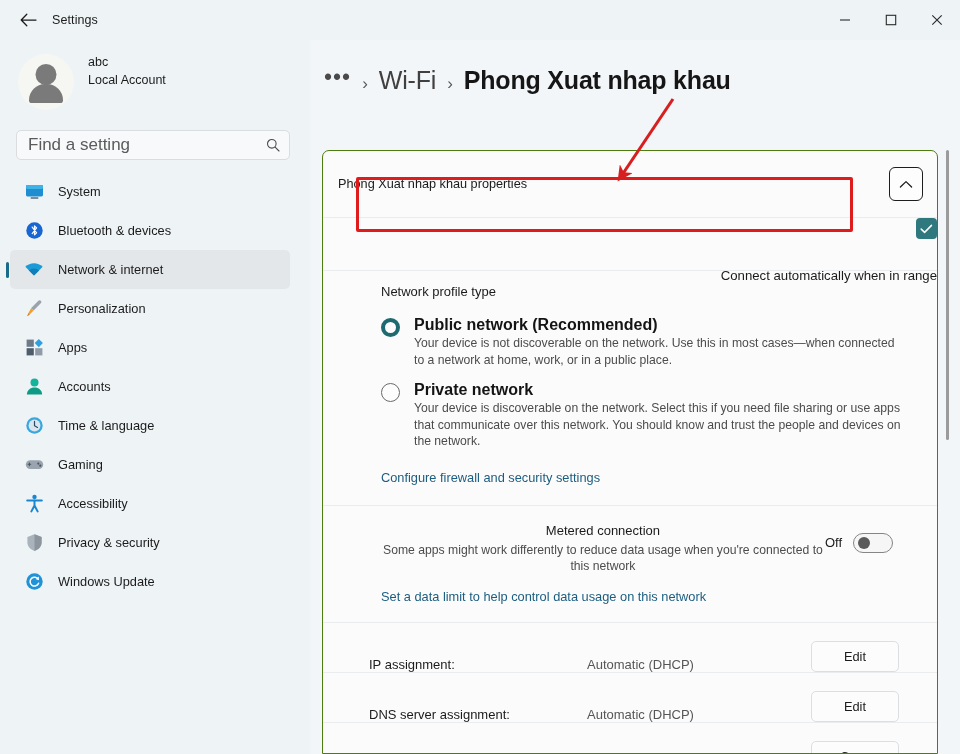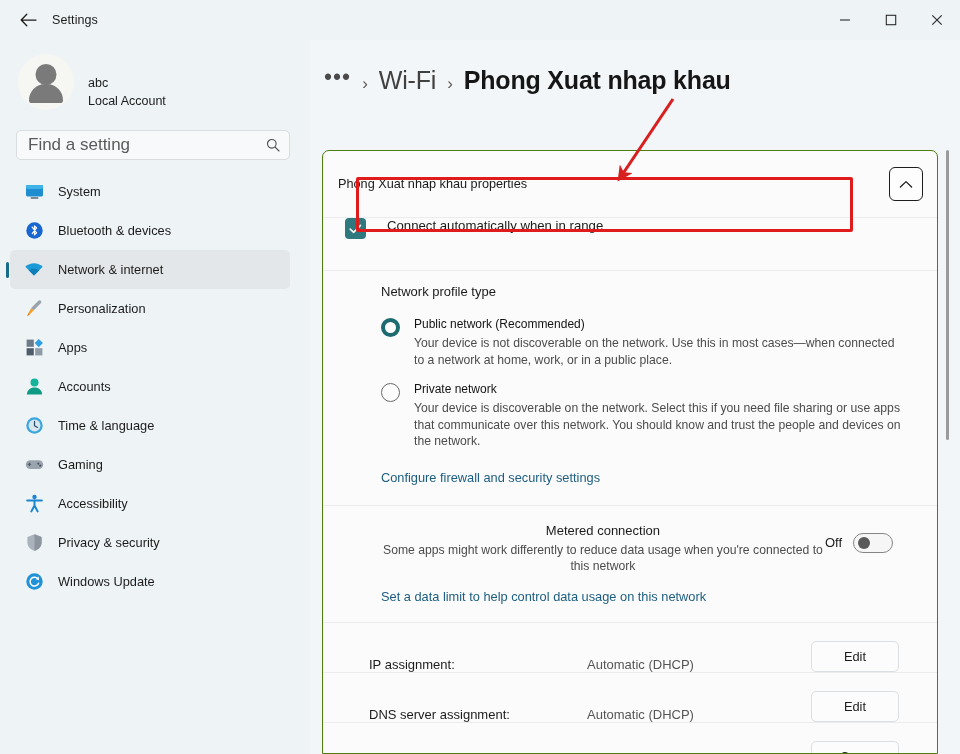--- a/index.html
+++ b/index.html
@@ -56,21 +56,21 @@
   .sidebar {
     width: 310px;
     flex: 0 0 310px;
     background: #eef3f6;
     padding: 0;
     position: relative;
     overflow: hidden;
   }
   .profile {
     display: flex;
-    align-items: flex-end;
+    align-items: flex-start;
     padding: 14px 0 14px 18px;
     gap: 14px;
   }
   .avatar {
     width: 56px; height: 56px; border-radius: 50%;
     background: #f6f7f3;
     display: flex; align-items: flex-end; justify-content: center;
     overflow: hidden;
     position: relative;
     flex: 0 0 56px;
@@ -183,24 +183,25 @@
     border: 1px solid #1d1d1d;
     border-radius: 6px;
     background: #fdfdfd;
     display: flex; align-items: center; justify-content: center;
     cursor: pointer;
   }
   .divider { height: 1px; background: #ebeced; }
 
   .chk-row {
     display: flex;
-    align-items: flex-start;
-    gap: 21px;
+    align-items: flex-end;
+    gap: 29px;
     height: 52px;
     padding-left: 22px;
+    flex-direction: column;
   }
   .chkbox {
     width: 21px; height: 21px; border-radius: 4px;
     background: #2e787e;
     display: flex; align-items: center; justify-content: center;
     flex: 0 0 21px;
     cursor: pointer;
   }
   .chk-label { font-size: 13.2px; color: #1b1b1b; }
 
@@ -217,21 +218,21 @@
     background: #fdfdfd;
     flex: 0 0 19px;
     margin-top: 2px;
     cursor: pointer;
     position: relative;
   }
   .radio.sel {
     border: 4px solid #1d6b70;
     background: #fdfdfd;
   }
-  .rtitle { font-size: 12px; font-weight: 400; color: #141414; line-height: 17px; }
+  .rtitle { font-size: 16px; font-weight: 700; color: #141414; line-height: 17px; }
   .rdesc  { font-size: 12.2px; color: #4c4c4c; line-height: 16.5px; margin-top: 2px; max-width: 490px; }
 
   .link {
     font-size: 12.8px; color: #1c5d80; cursor: pointer;
     display: inline-block;
   }
   .link-firewall { margin: 7px 0 0 58px; }
 
   .metered {
     display: flex; align-items: flex-start;

